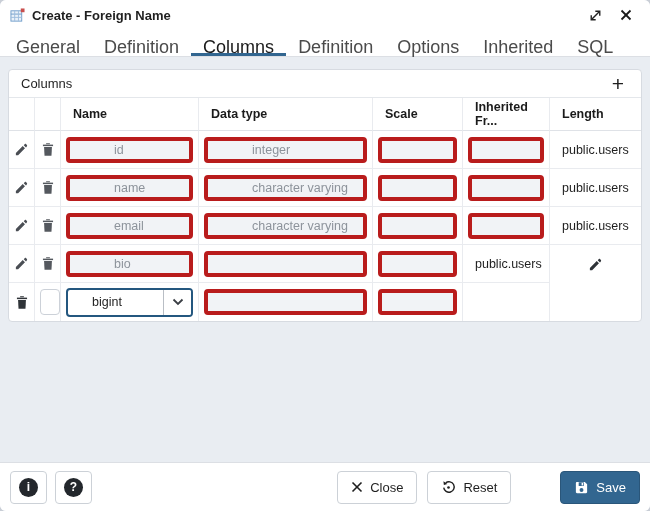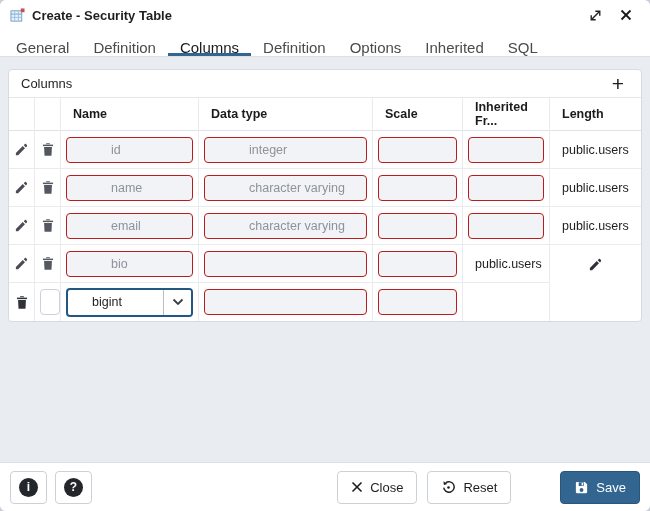--- a/index.html
+++ b/index.html
@@ -28,21 +28,21 @@
   .win-btn {
     width:24px; height:24px; display:flex; align-items:center; justify-content:center;
     cursor:pointer; color:#222;
   }
   
   .tabbar {
     background:#fff; border-bottom:1px solid #dcdfe4;
     display:flex; padding:0 4px; flex:0 0 auto; height:27px;
   }
   .tab {
-    padding:0 12px; font-size:15px; color:#4b4b4b;
+    padding:0 12px; font-size:18px; color:#4b4b4b;
     display:flex; align-items:center; cursor:pointer;
     border-bottom:3px solid transparent;
     margin-top:11px;
   }
   .tab.active { color:#1a1a1a; border-bottom-color:#326690; }
   
   .content { flex:1 1 auto; padding:12px 8px; overflow:hidden; }
   .panel {
     background:#fff; border:1px solid #d7dbe1; border-radius:4px; overflow:hidden;
   }
@@ -69,21 +69,21 @@
   .cell {
     height:38px; display:flex; align-items:center;
     border-right:1px solid #e9ebef; border-bottom:1px solid #e9ebef;
   }
   .grid > .cell:nth-last-child(-n+7) { border-bottom:none; }
   .icon-act { cursor:pointer; display:flex; align-items:center; justify-content:center; width:100%; height:100%; }
   .cell-input {
     width:100%; margin:0 5px; height:26px; border-radius:4px;
     font-size:12.5px; padding:0 9px; font-family:inherit; outline:none;
   }
-  .cell-input.off { background:#f1f3f6; border:1px solid #b91c1c; color:#8d939b;padding-left:44px; }
+  .cell-input.off { background:#f1f3f6; border:4px solid #b91c1c; color:#8d939b;padding-left:44px; }
   .cell-input.on  { background:#fff; border:1px solid #ccd1d8; color:#1f1f1f; }
   .select-wrap { position:relative; width:100%; margin:0 5px; height:29px; }
   .select-wrap select {
     width:100%; height:29px;
     appearance:none; -webkit-appearance:none; -moz-appearance:none;
     border:2px solid #24577f; border-radius:4px; background:#fff;
     font-size:12.5px; color:#1f1f1f; padding:0 34px 0 24px;
     font-family:inherit; outline:none;
   }
   .select-deco {
@@ -126,21 +126,21 @@
     <span style="display:flex;">
       <svg width="15" height="15" viewBox="0 0 16 16">
         <rect x="1" y="3" width="11.5" height="11" fill="#eaf1f9" stroke="#6f9cc9" stroke-width="1"></rect>
         <line x1="1" y1="6.5" x2="12.5" y2="6.5" stroke="#6f9cc9" stroke-width="1"></line>
         <line x1="1" y1="10" x2="12.5" y2="10" stroke="#9dbcdd" stroke-width="1"></line>
         <line x1="5" y1="3" x2="5" y2="14" stroke="#9dbcdd" stroke-width="1"></line>
         <line x1="9" y1="3" x2="9" y2="14" stroke="#9dbcdd" stroke-width="1"></line>
         <rect x="11.5" y="0.5" width="4" height="4" fill="#c94f4d"></rect>
       </svg>
     </span>
-    <span class="title">Create - Security Table</span>
+    <span class="title">Create - Foreign Name</span>
     <span class="spacer"></span>
     <span class="win-btn">
       <svg width="13" height="13" viewBox="0 0 14 14">
         <line x1="3" y1="11" x2="11" y2="3" stroke="#222" stroke-width="1.5"></line>
         <path d="M6.8 2.4h4.8v4.8" fill="none" stroke="#222" stroke-width="1.5"></path>
         <path d="M7.2 11.6H2.4V6.8" fill="none" stroke="#222" stroke-width="1.5"></path>
       </svg>
     </span>
     <span class="win-btn">
       <svg width="12" height="12" viewBox="0 0 12 12">

